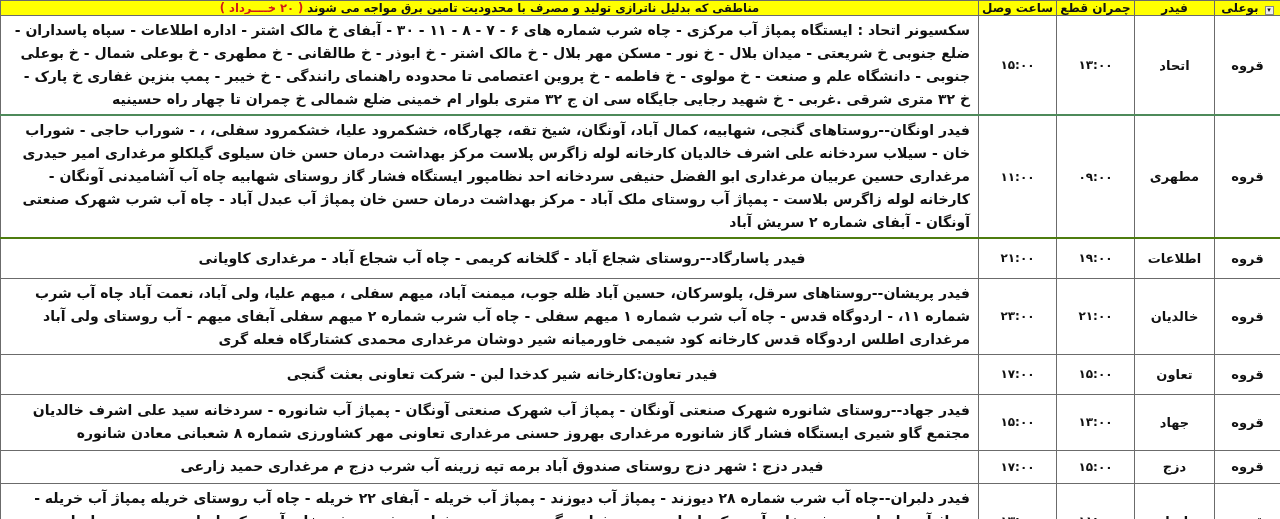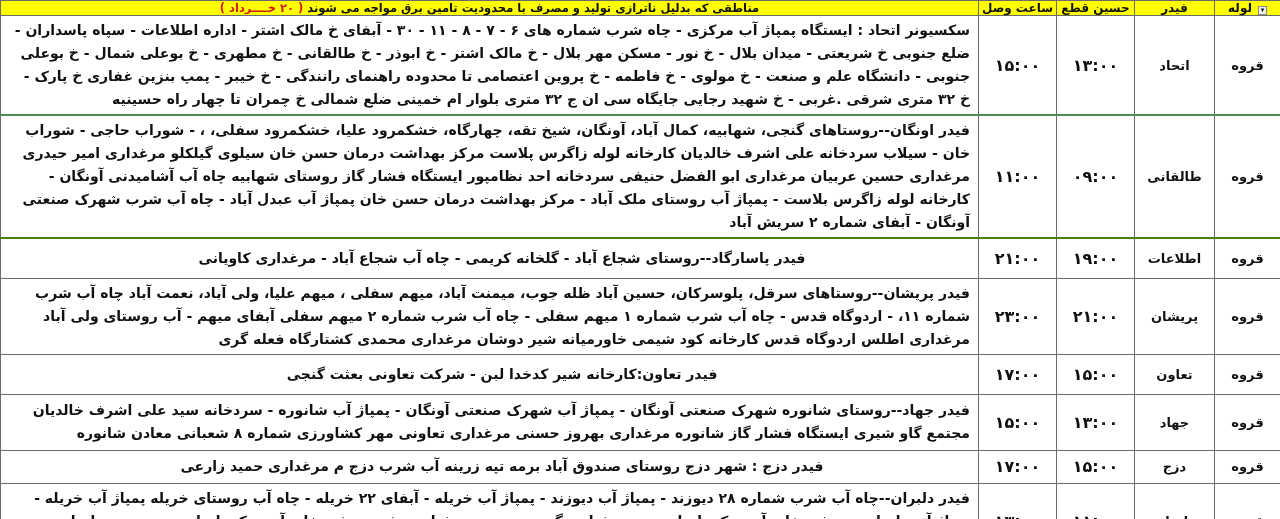--- a/index.html
+++ b/index.html
@@ -7,72 +7,72 @@
   body { font-family: "DejaVu Sans", sans-serif; font-weight: bold; color: #111; }
   table { border-collapse: collapse; width: 1280px; table-layout: fixed; direction: rtl; }
   td, th { border: 1px solid #6b6b6b; text-align: center; vertical-align: middle; font-size: 13px; }
   th { background: #ffff00; height: 14px; font-size: 12px; }
   th.title-cell { font-size: 11.5px; }
   .title-cell .date { color: #d11a1a; }
   td.desc { text-align: right; padding: 3px 8px; line-height: 23px; font-size: 14px; }
   td.desc.center { text-align: center; padding-left: 33px; }
   .filter-icon { display: inline-block; width: 9px; height: 9px; border: 1px solid #888; font-size: 7px; line-height: 7px; background: #eee; margin-left: 6px; vertical-align: bottom; }
   tr.green td { border-top: 2px solid #4e8a5a; border-bottom: 2px solid #4d7c0f; }
-  .time { font-size: 16px; }
+  .time { font-size: 12px; }
 </style>
 </head>
 <body>
 
 <table>
   <colgroup>
     <col style="width:66px">
     <col style="width:80px">
     <col style="width:78px">
     <col style="width:78px">
     <col style="width:978px">
   </colgroup>
   <thead>
     <tr>
       <th>
-        <span class="filter-icon">▾</span><span>لوله</span>
+        <span class="filter-icon">▾</span><span>بوعلی</span>
       </th>
       <th>فیدر</th>
-      <th>حسین قطع</th>
+      <th>چمران قطع</th>
       <th>ساعت وصل</th>
       <th class="title-cell">
         <span>مناطقی که بدلیل ناترازی تولید و مصرف با محدودیت تامین برق مواجه می شوند</span>
         <span class="date">( ۲۰ خــــرداد )</span>
       </th>
     </tr>
   </thead>
   <tbody>
     <tr style="height:97px">
       <td>قروه</td>
       <td>اتحاد</td>
       <td class="time">۱۳:۰۰</td>
       <td class="time">۱۵:۰۰</td>
       <td class="desc">سکسیونر اتحاد : ایستگاه پمپاژ آب مرکزی - چاه شرب شماره های ۶ - ۷ - ۸ - ۱۱ - ۳۰ - آبفای خ مالک اشتر - اداره اطلاعات - سپاه پاسداران - ضلع جنوبی خ شریعتی - میدان بلال - خ نور - مسکن مهر بلال - خ مالک اشتر - خ ابوذر - خ طالقانی - خ مطهری - خ بوعلی شمال - خ بوعلی جنوبی - دانشگاه علم و صنعت - خ مولوی - خ فاطمه - خ پروین اعتصامی تا محدوده راهنمای رانندگی - خ خیبر - پمپ بنزین غفاری خ پارک - خ ۳۲ متری شرقی .غربی - خ شهید رجایی جایگاه سی ان ج ۳۲ متری بلوار ام خمینی ضلع شمالی خ چمران تا چهار راه حسینیه</td>
     </tr>
     <tr class="green" style="height:98px">
       <td>قروه</td>
-      <td>طالقانی</td>
+      <td>مطهری</td>
       <td class="time">۰۹:۰۰</td>
       <td class="time">۱۱:۰۰</td>
       <td class="desc">فیدر اونگان--روستاهای گنجی، شهابیه، کمال آباد، آونگان، شیخ تقه، چهارگاه، خشکمرود علیا، خشکمرود سفلی، ، - شوراب حاجی - شوراب خان - سیلاب سردخانه علی اشرف خالدیان کارخانه لوله زاگرس پلاست مرکز بهداشت درمان حسن خان سیلوی گیلکلو مرغداری امیر حیدری مرغداری حسین عربیان مرغداری ابو الفضل حنیفی سردخانه احد نظامپور ایستگاه فشار گاز روستای شهابیه چاه آب آشامیدنی آونگان - کارخانه لوله زاگرس بلاست - پمپاژ آب روستای ملک آباد - مرکز بهداشت درمان حسن خان پمپاژ آب عبدل آباد - چاه آب شرب شهرک صنعتی آونگان - آبفای شماره ۲ سریش آباد</td>
     </tr>
     <tr style="height:40px">
       <td>قروه</td>
       <td>اطلاعات</td>
       <td class="time">۱۹:۰۰</td>
       <td class="time">۲۱:۰۰</td>
       <td class="desc center">فیدر پاسارگاد--روستای شجاع آباد - گلخانه کریمی - چاه آب شجاع آباد - مرغداری کاویانی</td>
     </tr>
     <tr style="height:59px">
       <td>قروه</td>
-      <td>پریشان</td>
+      <td>خالدیان</td>
       <td class="time">۲۱:۰۰</td>
       <td class="time">۲۳:۰۰</td>
       <td class="desc">فیدر پریشان--روستاهای سرقل، پلوسرکان، حسین آباد ظله جوب، میمنت آباد، میهم سفلی ، میهم علیا، ولی آباد، نعمت آباد چاه آب شرب شماره ۱۱، - اردوگاه قدس - چاه آب شرب شماره ۱ میهم سفلی - چاه آب شرب شماره ۲ میهم سفلی آبفای میهم - آب روستای ولی آباد مرغداری اطلس اردوگاه قدس کارخانه کود شیمی خاورمیانه شیر دوشان مرغداری محمدی کشتارگاه فعله گری</td>
     </tr>
     <tr style="height:40px">
       <td>قروه</td>
       <td>تعاون</td>
       <td class="time">۱۵:۰۰</td>
       <td class="time">۱۷:۰۰</td>
       <td class="desc center">فیدر تعاون:کارخانه شیر کدخدا لبن - شرکت تعاونی بعثت گنجی</td>

